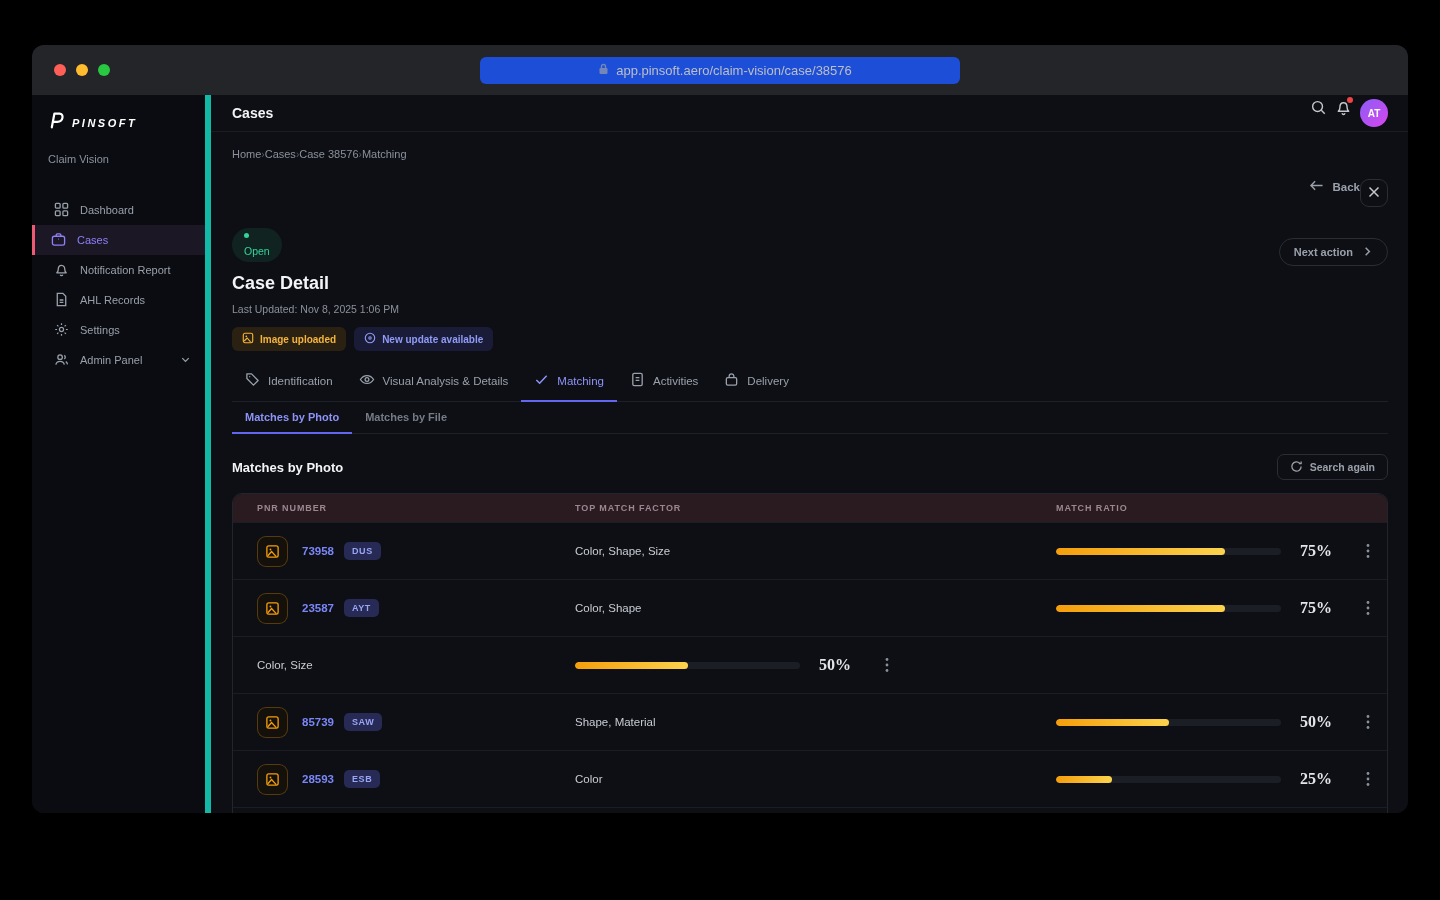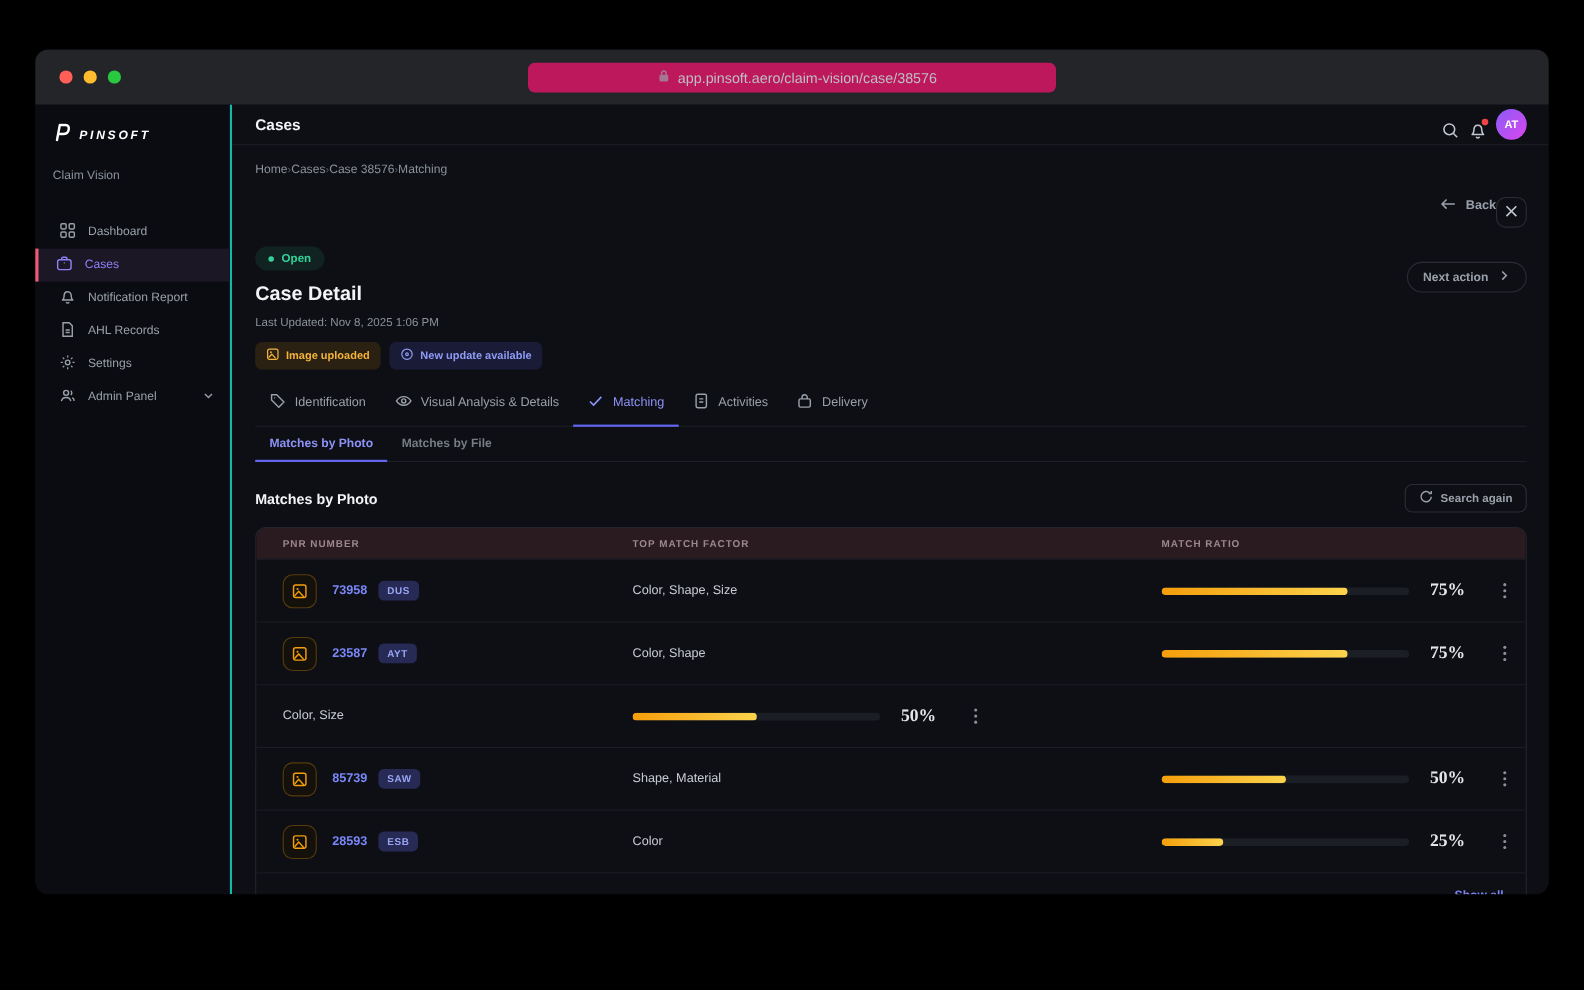--- a/index.html
+++ b/index.html
@@ -6,61 +6,61 @@
   html,body { width:1440px; height:900px; background:#000; font-family:"Liberation Sans", sans-serif; overflow:hidden; }
 
   .window { position:absolute; left:32px; top:45px; width:1376px; height:768px;
             background:#0d0f14; border-radius:12px; overflow:hidden; }
 
   
   .chrome { height:50px; background:#232529; display:flex; align-items:center; position:relative; }
   .traffic { position:absolute; left:22px; top:0; height:50px; display:flex; align-items:center; gap:10px; }
   .tdot { width:12px; height:12px; border-radius:50%; }
   .tdot.red{ background:#ff5f57; } .tdot.yellow{ background:#febc2e; } .tdot.green{ background:#28c840; }
-  .urlbar { margin:0 auto; width:480px; height:27px; background:#be185d; border-radius:6px;
+  .urlbar { margin:0 auto; width:480px; height:27px; background:#1d4ed8; border-radius:6px;
             display:flex; align-items:center; justify-content:center; gap:7px;
             color:#bcbfc5; font-size:13px;padding-left:10px; }
   .urlbar svg { opacity:.7; }
 
   
   .app { display:flex; height:718px; }
-  .sidebar { width:179px; background:#0a0c11; border-right:2px solid #14b8a6; flex:0 0 179px; }
+  .sidebar { width:179px; background:#0a0c11; border-right:6px solid #14b8a6; flex:0 0 179px; }
   .logo-row { display:flex; align-items:center; gap:7px; padding:17px 16px 0; }
   .logo-text { color:#fff; font-weight:800; font-size:11px; letter-spacing:2.5px; font-style:italic; }
   .app-name { padding:0 16px; margin-top:20px; color:#8b919b; font-size:11px; }
   .nav { margin-top:30px; }
   .nav-item { height:30px; display:flex; align-items:center; gap:11px; padding-left:19px;
               color:#9aa0aa; font-size:11px; cursor:pointer; border-left:3px solid transparent; }
   .nav-item svg { flex:0 0 auto; }
   .nav-item.active { background:#1c1724; border-left-color:#ed5a74; color:#8d80f8; padding-left:16px; }
   .nav-item .chev { margin-left:auto; margin-right:14px; }
 
   .main { flex:1; display:flex; flex-direction:column; background:#0d0f14; min-width:0; }
   .topbar { height:37px; border-bottom:1px solid #1a1d23; display:flex; align-items:center; padding:0 20px 0 21px; flex:0 0 37px; }
   .topbar-title { color:#f3f4f6; font-size:14px; font-weight:700; }
-  .topbar-right { margin-left:auto; display:flex; align-items:flex-end; gap:8px; }
+  .topbar-right { margin-left:auto; display:flex; align-items:flex-start; gap:8px; }
   .iconbtn { color:#c3c7cd; display:flex; cursor:pointer; position:relative; }
   .bell-dot { position:absolute; top:-2px; right:-1px; width:6px; height:6px; border-radius:50%; background:#ef4444; }
   .avatar { width:28px; height:28px; border-radius:50%; background:linear-gradient(135deg,#8b5cf6,#d946ef);
             color:#fff; font-size:10px; font-weight:700; display:flex; align-items:center; justify-content:center; cursor:pointer; }
 
   .content { flex:1; padding:16px 20px 0 21px; min-height:0; }
 
   .breadcrumb { display:flex; align-items:center; gap:0; font-size:11px; color:#8b919b; }
   .breadcrumb .sep { color:#565b64; font-size:10px; }
   .breadcrumb .crumb { cursor:pointer; }
 
   .back-row { margin-top:19px; display:flex; justify-content:flex-end; align-items:flex-start; }
   .back { display:flex; align-items:center; gap:9px; color:#9aa0aa; font-size:11.5px; font-weight:600; cursor:pointer; }
   .close-btn { width:28px; height:28px; border:1px solid #2a2d35; border-radius:9px; display:flex;
                align-items:center; justify-content:center; color:#c3c7cd; cursor:pointer; background:transparent; }
 
   .header-row { margin-top:17px; display:flex; justify-content:space-between; align-items:flex-start; }
-  .pill-open { display:inline-flex; align-items:center; gap:7px; padding:5px 12px; border-radius:999px;
-               background:rgba(52,211,153,.10); color:#34d399; font-size:10.5px; font-weight:700; }
+  .pill-open { display:inline-flex; align-items:flex-start; gap:7px; padding:5px 12px; border-radius:999px;
+               background:rgba(52,211,153,.10); color:#34d399; font-size:10.5px; font-weight:400;flex-direction:column; }
   .pill-open .dot { width:5px; height:5px; border-radius:50%; background:#34d399; }
   .page-title { margin-top:11px; font-size:18px; font-weight:700; color:#f3f4f6; }
   .updated { margin-top:9px; font-size:10.5px; color:#8b919b; }
   .badge-row { margin-top:12px; display:flex; gap:8px; }
   .chip { display:inline-flex; align-items:center; gap:6px; padding:5px 10px; border-radius:6px;
           font-size:10px; font-weight:600; }
   .chip.amber { background:rgba(245,158,11,.13); color:#f5b43c; }
   .chip.indigo { background:rgba(99,102,241,.16); color:#8f9bf7; }
   .next-action { margin-top:14px; height:28px; display:inline-flex; align-items:center; gap:9px; padding:0 14px;
                  border:1px solid #2a2d35; border-radius:999px; background:transparent;

